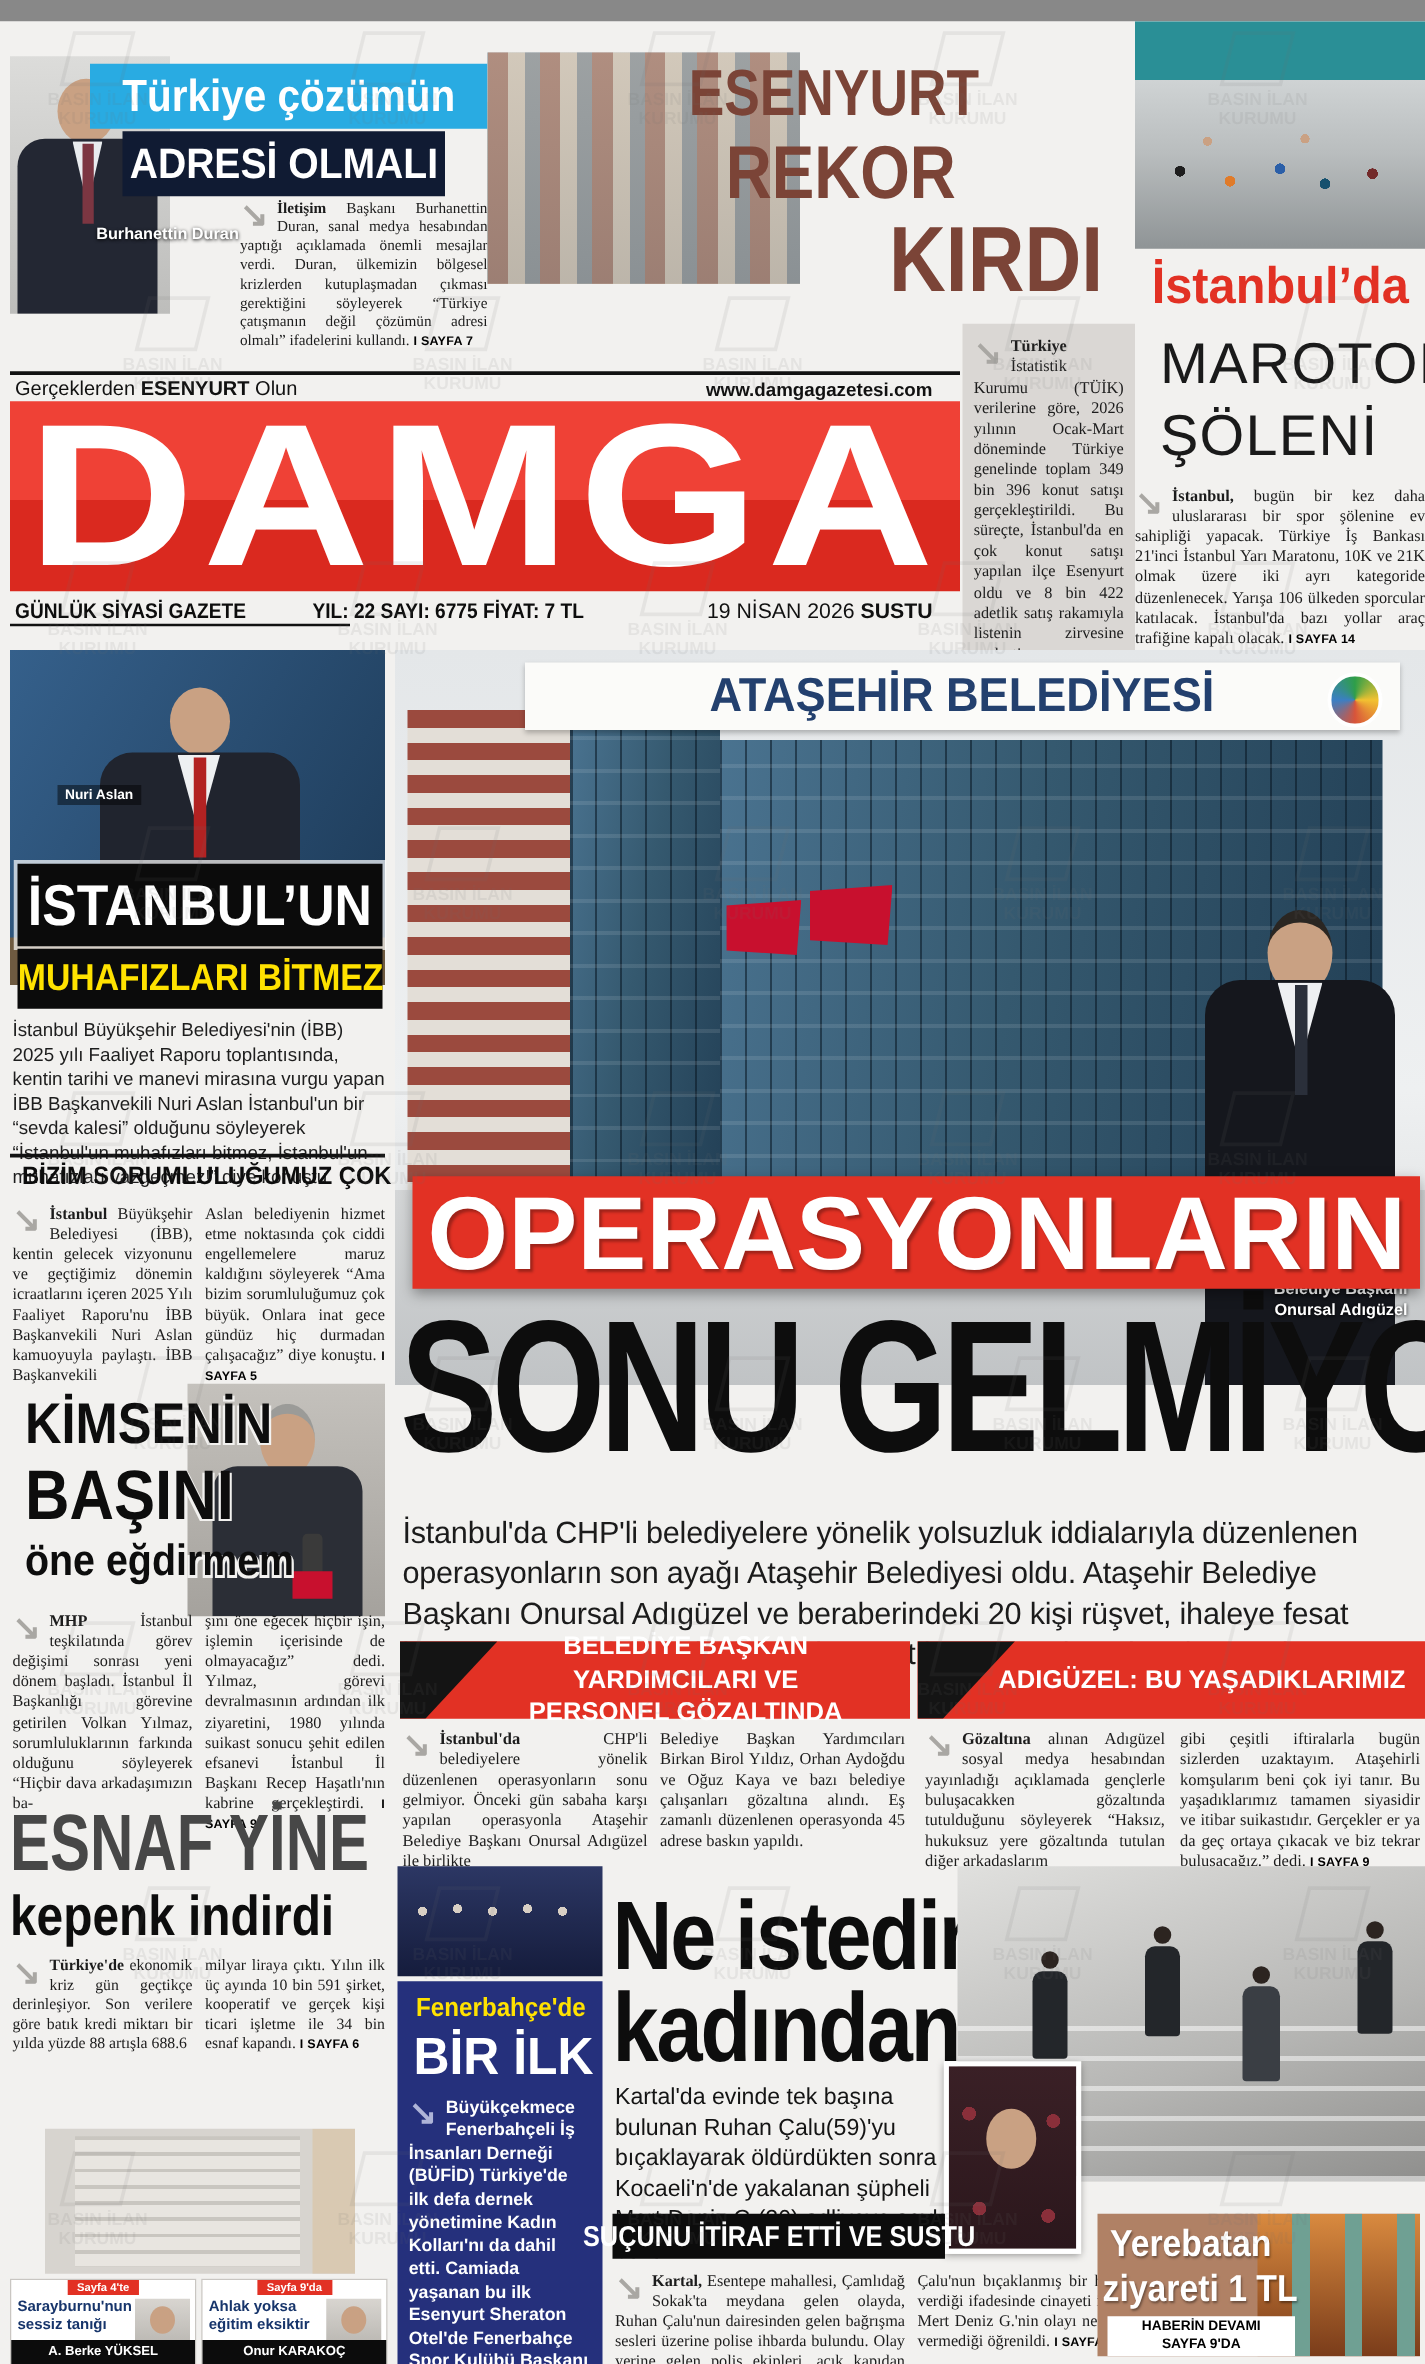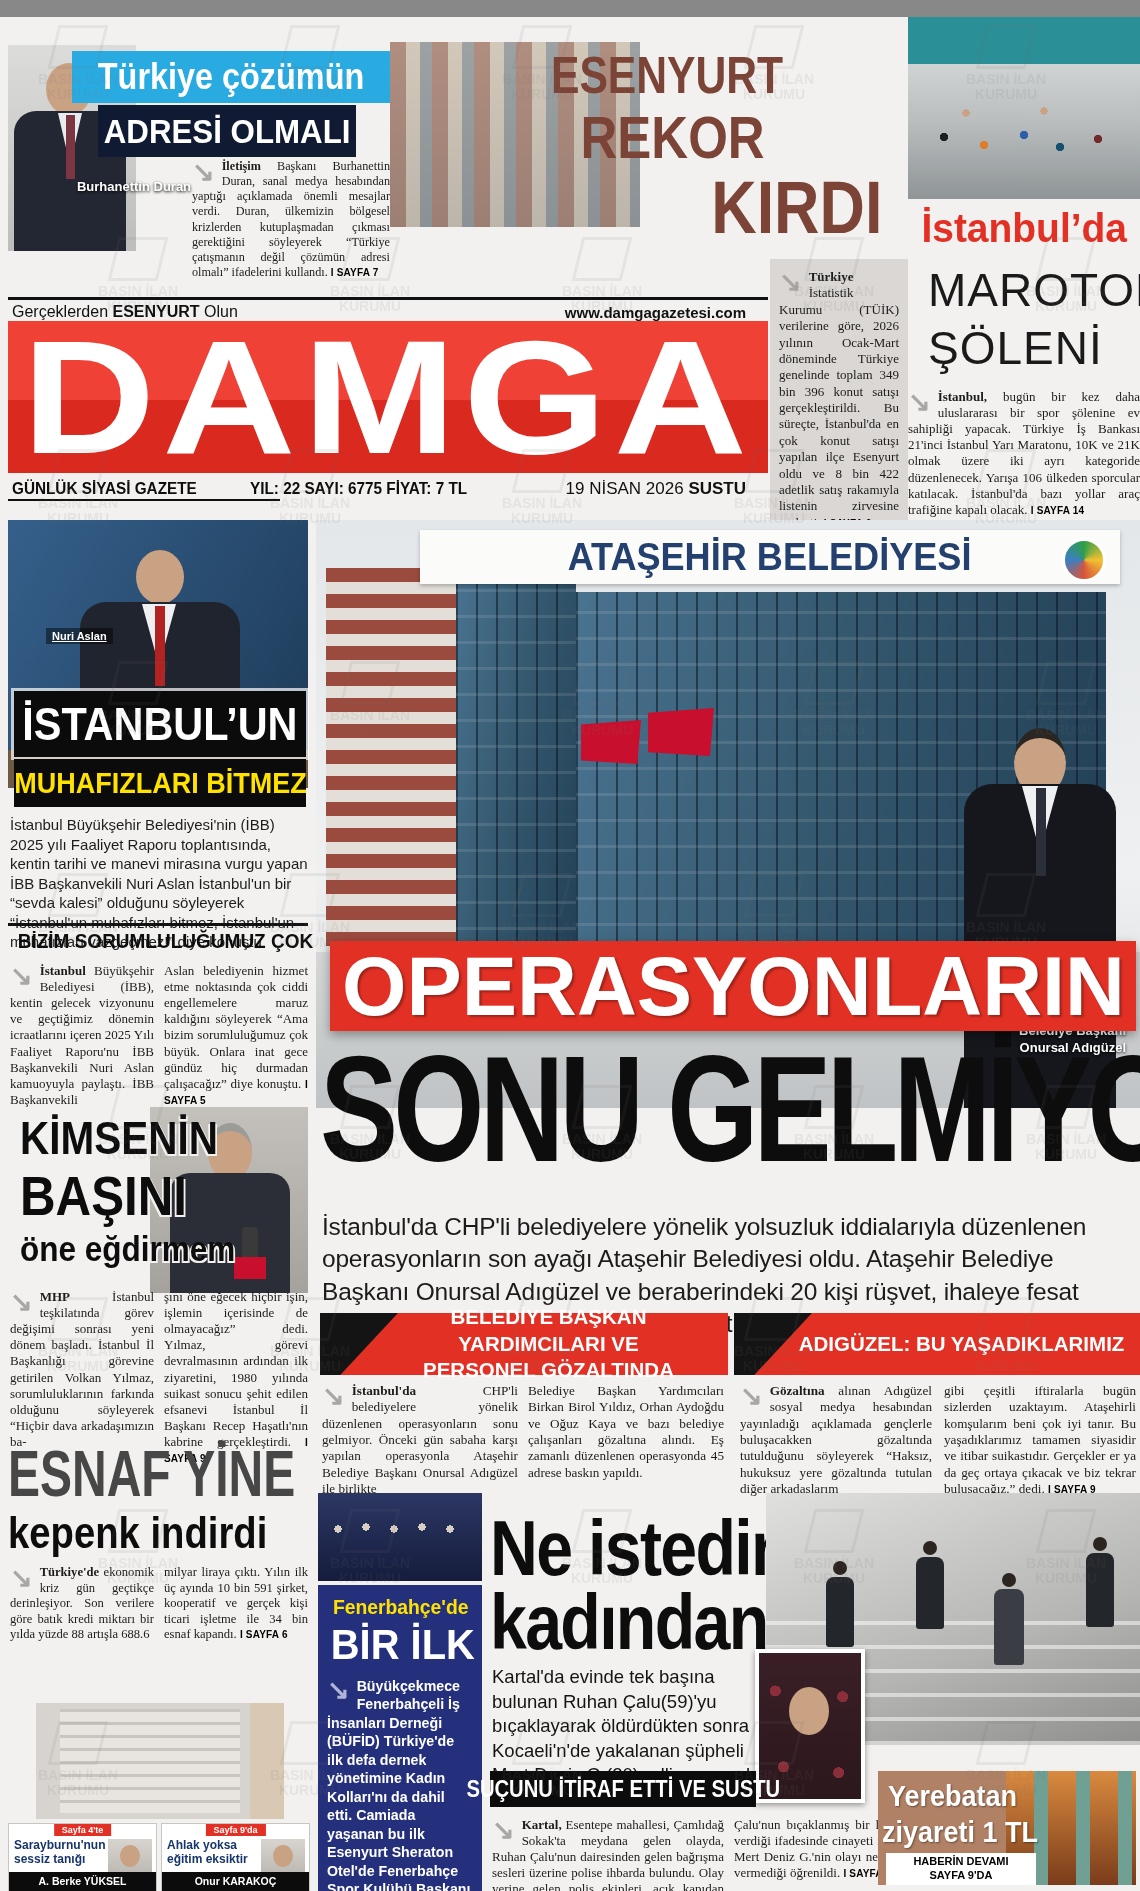--- a/index.html
+++ b/index.html
@@ -125,21 +125,21 @@
   <div class="abs" style="left:480px;top:462px;width:266px;text-align:right;font-size:17px;">
     <span>19 NİSAN 2026 </span><span style="font-weight:bold">SUSTU</span>
   </div>
 
   <div class="ph" style="left:8px;top:503px;width:300px;height:268px;background:linear-gradient(120deg,#35608b,#1d3a57);">
     <div class="abs" style="left:128px;top:30px;width:48px;height:54px;border-radius:50%;background:#c9a183;"></div>
     <div class="abs" style="left:72px;top:82px;width:160px;height:150px;border-radius:26px 26px 0 0;background:#20242e;"></div>
     <div class="abs" style="left:134px;top:84px;width:34px;height:62px;background:#eef0f2;clip-path:polygon(0 0,100% 0,50% 100%);"></div>
     <div class="abs" style="left:147px;top:86px;width:10px;height:80px;background:#b22222;"></div>
     <div class="abs" style="left:0;bottom:0;width:100%;height:38px;background:#6e5a40;"></div>
-    <span class="abs chip" style="left:38px;top:108px;font-size:11px;text-decoration:underline;">Nuri Aslan</span>
+    <span class="abs chip" style="left:38px;top:108px;font-size:11px;">Nuri Aslan</span>
   </div>
   <div class="abs" style="left:14px;top:674px;width:292px;height:66px;background:#0b0b0b;display:flex;align-items:center;justify-content:center;box-shadow:0 0 0 3px rgba(255,255,255,.7);">
     <span class="cond headline" style="color:#fff;font-size:46px;transform:scaleX(.9);">İSTANBUL’UN</span>
   </div>
   <div class="abs" style="left:14px;top:742px;width:292px;height:48px;background:#0b0b0b;display:flex;align-items:center;justify-content:center;">
     <span class="cond headline" style="color:#ffe200;font-size:30px;transform:scaleX(.9);">MUHAFIZLARI BİTMEZ</span>
   </div>
   <div class="abs" style="left:10px;top:798px;width:298px;font-size:15px;line-height:1.3;color:#1d1d1d;">İstanbul Büyükşehir Belediyesi'nin (İBB) 2025 yılı Faaliyet Raporu toplantısında, kentin tarihi ve manevi mirasına vurgu yapan İBB Başkanvekili Nuri Aslan İstanbul'un bir “sevda kalesi” olduğunu söyleyerek “İstanbul'un muhafızları bitmez, İstanbul'un muhafızları vazgeçmez!” diye konuştu</div>
   <div class="abs" style="left:8px;top:906px;width:300px;height:3px;background:#111;"></div>
   <div class="abs" style="left:8px;top:913px;width:300px;text-align:center;">

